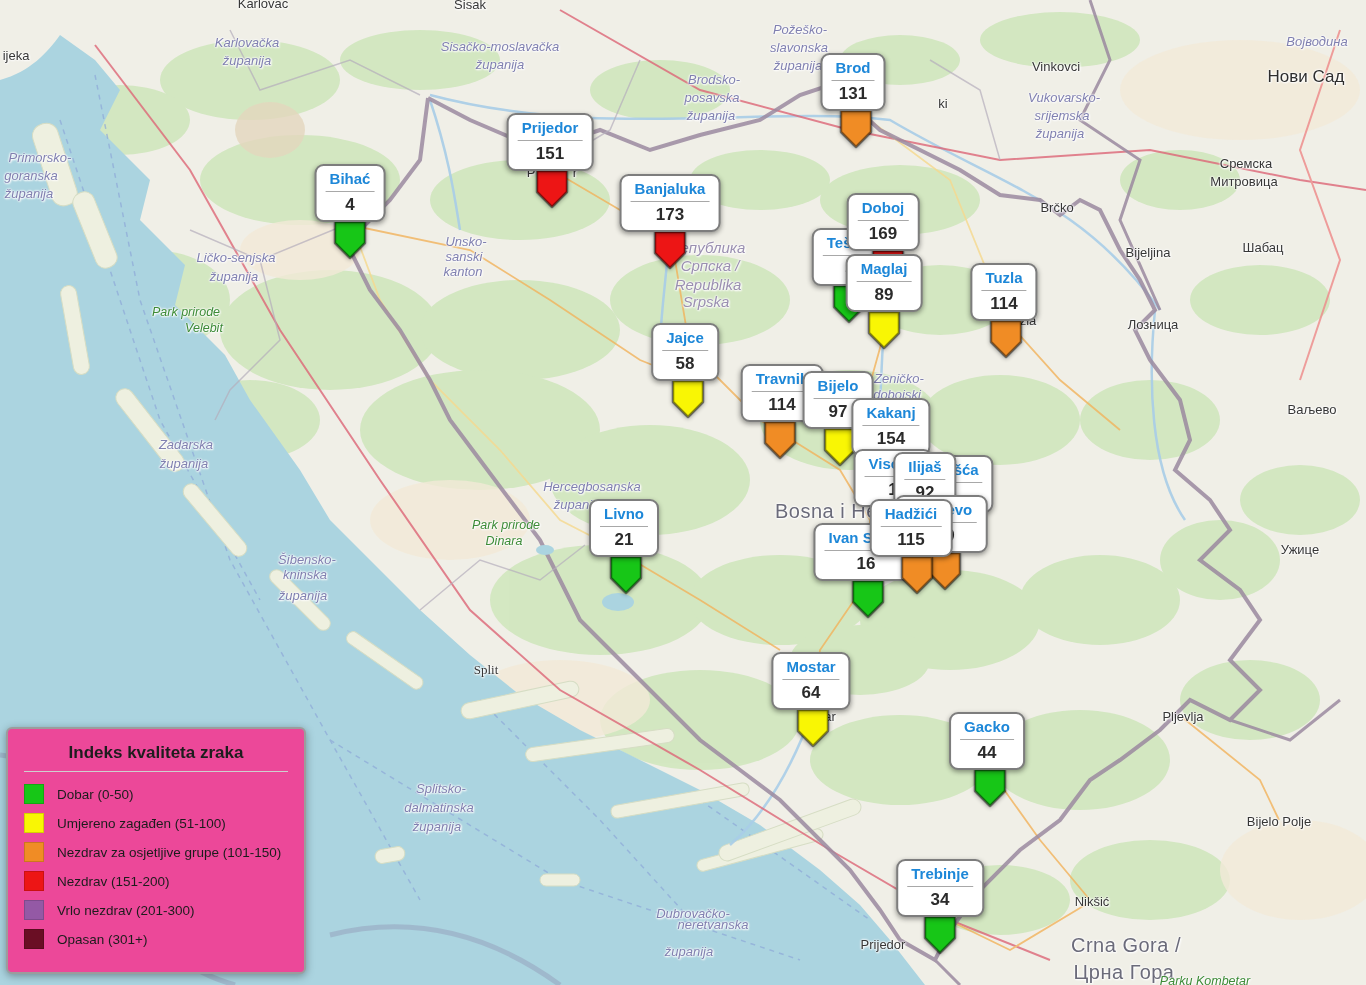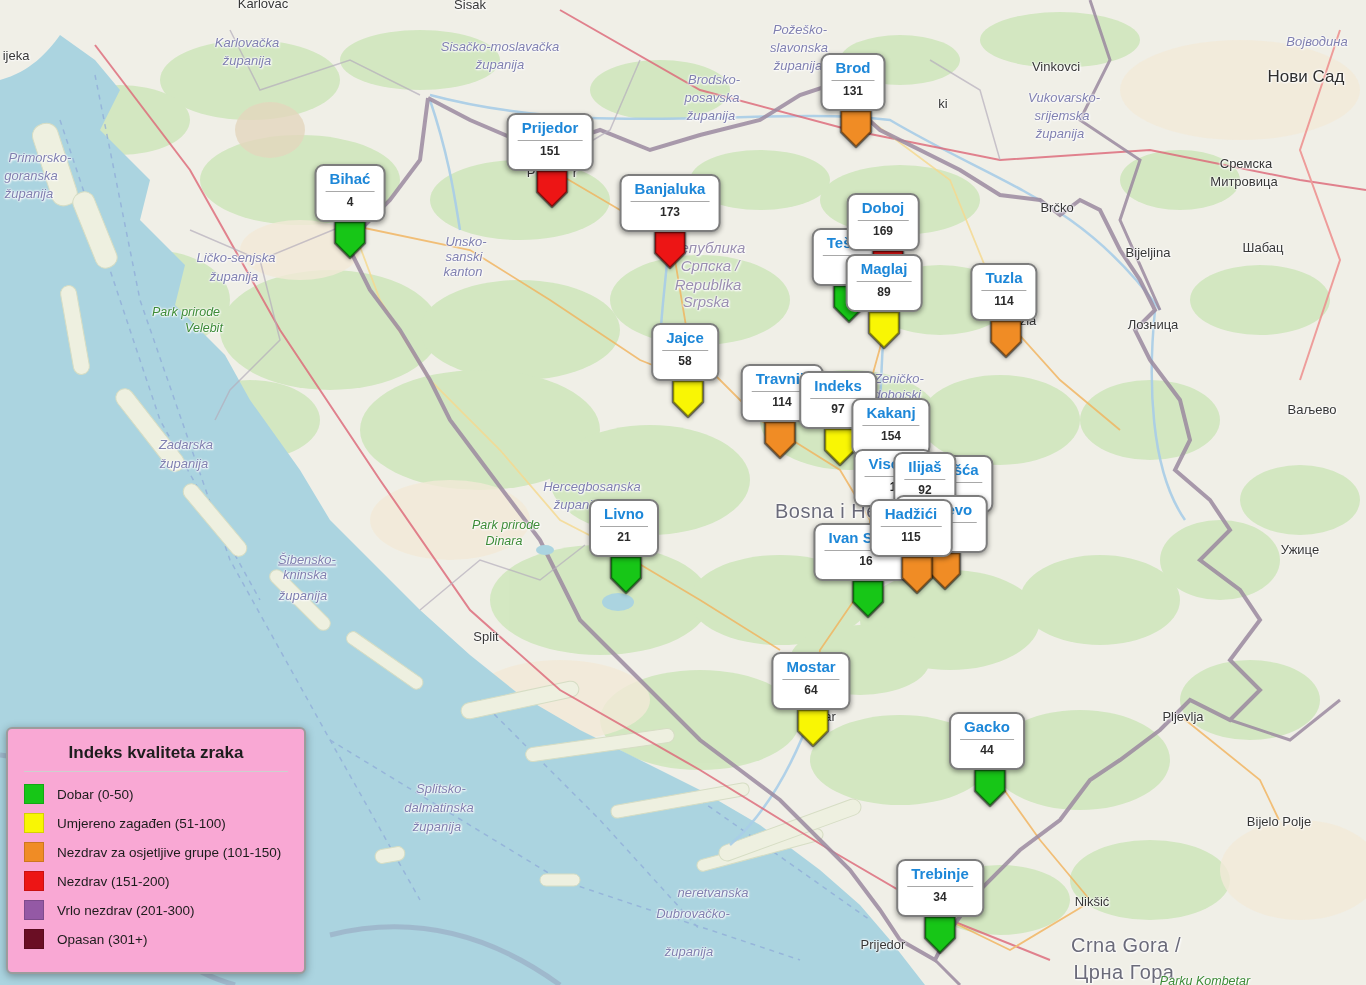--- a/index.html
+++ b/index.html
@@ -31,26 +31,26 @@
   .popup{
     position:absolute;transform:translate(-50%,-100%);
     background:#fff;border:2px solid #7d7d7d;border-radius:9px;
     padding:4px 9px 5px;text-align:center;white-space:nowrap;
     box-shadow:0 2px 5px rgba(0,0,0,.4);
   }
   .p-title{
     font-size:15px;font-weight:bold;color:#1d87d8;
     border-bottom:1px solid #a8a8a8;padding:0 4px 4px;margin-bottom:3px;
   }
-  .p-val{font-size:12px;font-weight:bold;color:#2b2b2b;min-height:20px;}
+  .p-val{font-size:17px;font-weight:bold;color:#2b2b2b;min-height:20px;}
 
   
   #legend{
     position:absolute;left:6px;top:727px;width:300px;z-index:400;
-    background:#f9a8d4;border:2px solid #9c9c9c;border-radius:6px;
+    background:#ec4899;border:2px solid #9c9c9c;border-radius:6px;
     box-shadow:0 2px 8px rgba(0,0,0,.35);
     padding:10px 14px 14px;box-sizing:border-box;
   }
   #legend h3{
     margin:4px 0 8px;text-align:center;font-size:17px;color:#1d1d1d;
   }
   #legend hr{border:none;border-top:1px solid #cfcfcf;margin:0 2px 12px;}
   .legend-row{display:flex;align-items:center;margin:0 2px 9px;}
   .legend-swatch{width:20px;height:20px;flex:0 0 20px;margin-right:13px;
     box-shadow:inset 0 0 0 1px rgba(0,0,0,.15);}
@@ -232,37 +232,37 @@
       <span class="map-label lbl-region-lg" style="left: 708px; top: 284px;">Republika</span>
       <span class="map-label lbl-region-lg" style="left: 706px; top: 301px;">Srpska</span>
       <span class="map-label lbl-park" style="left: 186px; top: 312px;">Park prirode</span>
       <span class="map-label lbl-park" style="left: 184px; top: 328px; margin-left: 20px;">Velebit</span>
       <span class="map-label lbl-region" style="left: 186px; top: 444px;">Zadarska</span>
       <span class="map-label lbl-region" style="left: 184px; top: 463px;">županija</span>
       <span class="map-label lbl-city" style="left: 1028px; top: 320px;">zla</span>
       <span class="map-label lbl-region" style="left: 899px; top: 378px;">Zeničko-</span>
       <span class="map-label lbl-region" style="left: 897px; top: 394px;">dobojski</span>
       <span class="map-label lbl-region" style="left: 895px; top: 410px;">kanton</span>
-      <span class="map-label lbl-region" style="left: 307px; top: 559px; text-decoration: underline;">Šibensko-</span>
+      <span class="map-label lbl-region" style="left: 307px; top: 559px;">Šibensko-</span>
       <span class="map-label lbl-region" style="left: 305px; top: 574px;">kninska</span>
       <span class="map-label lbl-region" style="left: 303px; top: 595px;">županija</span>
       <span class="map-label lbl-park" style="left: 506px; top: 525px;">Park prirode</span>
       <span class="map-label lbl-park" style="left: 504px; top: 541px;">Dinara</span>
       <span class="map-label lbl-region" style="left: 592px; top: 486px;">Hercegbosanska</span>
       <span class="map-label lbl-region" style="left: 578px; top: 504px;">županija</span>
       <span class="map-label lbl-country" style="left: 872px; top: 511px;">Bosna i Hercegovina</span>
       <span class="map-label lbl-country-sm" style="left: 853px; top: 533px;">Босна и</span>
       <span class="map-label lbl-country-sm" style="left: 862px; top: 555px;">Херцеговина</span>
-      <span class="map-label lbl-city" style="left: 486px; top: 636px;">Split</span>
+      <span class="map-label lbl-city" style="left: 486px; top: 670px; font-family: Liberation Serif, serif;">Split</span>
       <span class="map-label lbl-city" style="left: 830px; top: 716px;">ar</span>
       <span class="map-label lbl-region" style="left: 441px; top: 788px;">Splitsko-</span>
       <span class="map-label lbl-region" style="left: 439px; top: 807px;">dalmatinska</span>
       <span class="map-label lbl-region" style="left: 437px; top: 826px;">županija</span>
       <span class="map-label lbl-region" style="left: 693px; top: 913px;">Dubrovačko-</span>
-      <span class="map-label lbl-region" style="left: 691px; top: 892px; padding-left: 44px;">neretvanska</span>
+      <span class="map-label lbl-region" style="left: 691px; top: 924px; padding-left: 44px;">neretvanska</span>
       <span class="map-label lbl-region" style="left: 689px; top: 951px;">županija</span>
       <span class="map-label lbl-city" style="left: 883px; top: 944px;">Prijedor</span>
       <span class="map-label lbl-city" style="left: 1092px; top: 901px;">Nikšić</span>
       <span class="map-label lbl-country" style="left: 1126px; top: 945px;">Crna Gora /</span>
       <span class="map-label lbl-country" style="left: 1124px; top: 972px;">Црна Гора</span>
       <span class="map-label lbl-city" style="left: 1183px; top: 716px;">Pljevlja</span>
       <span class="map-label lbl-city" style="left: 1279px; top: 821px;">Bijelo Polje</span>
       <span class="map-label lbl-park" style="left: 1205px; top: 981px;">Parku Kombetar</span>
     </div>
   <div id="stations-layer">
@@ -333,21 +333,21 @@
           <polygon points="3,3 33,3 33,24 18,39 3,24" fill="#f08c25" stroke="rgba(0,0,0,0.45)" stroke-width="2.5" stroke-linejoin="round"></polygon>
         </svg></div>
       <div class="popup" style="left: 782px; top: 422px; z-index: 119;">
         <div class="p-title">Travnik</div>
         <div class="p-val">114</div>
       </div>
       <div class="marker" style="left: 822px; top: 426px; z-index: 120;"><svg width="36" height="42" viewBox="0 0 36 42">
           <polygon points="3,3 33,3 33,24 18,39 3,24" fill="#f9f604" stroke="rgba(0,0,0,0.45)" stroke-width="2.5" stroke-linejoin="round"></polygon>
         </svg></div>
       <div class="popup" style="left: 838px; top: 429px; z-index: 121;">
-        <div class="p-title">Indeks</div>
+        <div class="p-title">Bijelo</div>
         <div class="p-val">97</div>
       </div>
       <div class="marker" style="left: 856px; top: 453px; z-index: 122;"><svg width="36" height="42" viewBox="0 0 36 42">
           <polygon points="3,3 33,3 33,24 18,39 3,24" fill="#ed1515" stroke="rgba(0,0,0,0.45)" stroke-width="2.5" stroke-linejoin="round"></polygon>
         </svg></div>
       <div class="popup" style="left: 891px; top: 456px; z-index: 123;">
         <div class="p-title">Kakanj</div>
         <div class="p-val">154</div>
       </div>
       <div class="marker" style="left: 884px; top: 504px; z-index: 124;"><svg width="36" height="42" viewBox="0 0 36 42">

